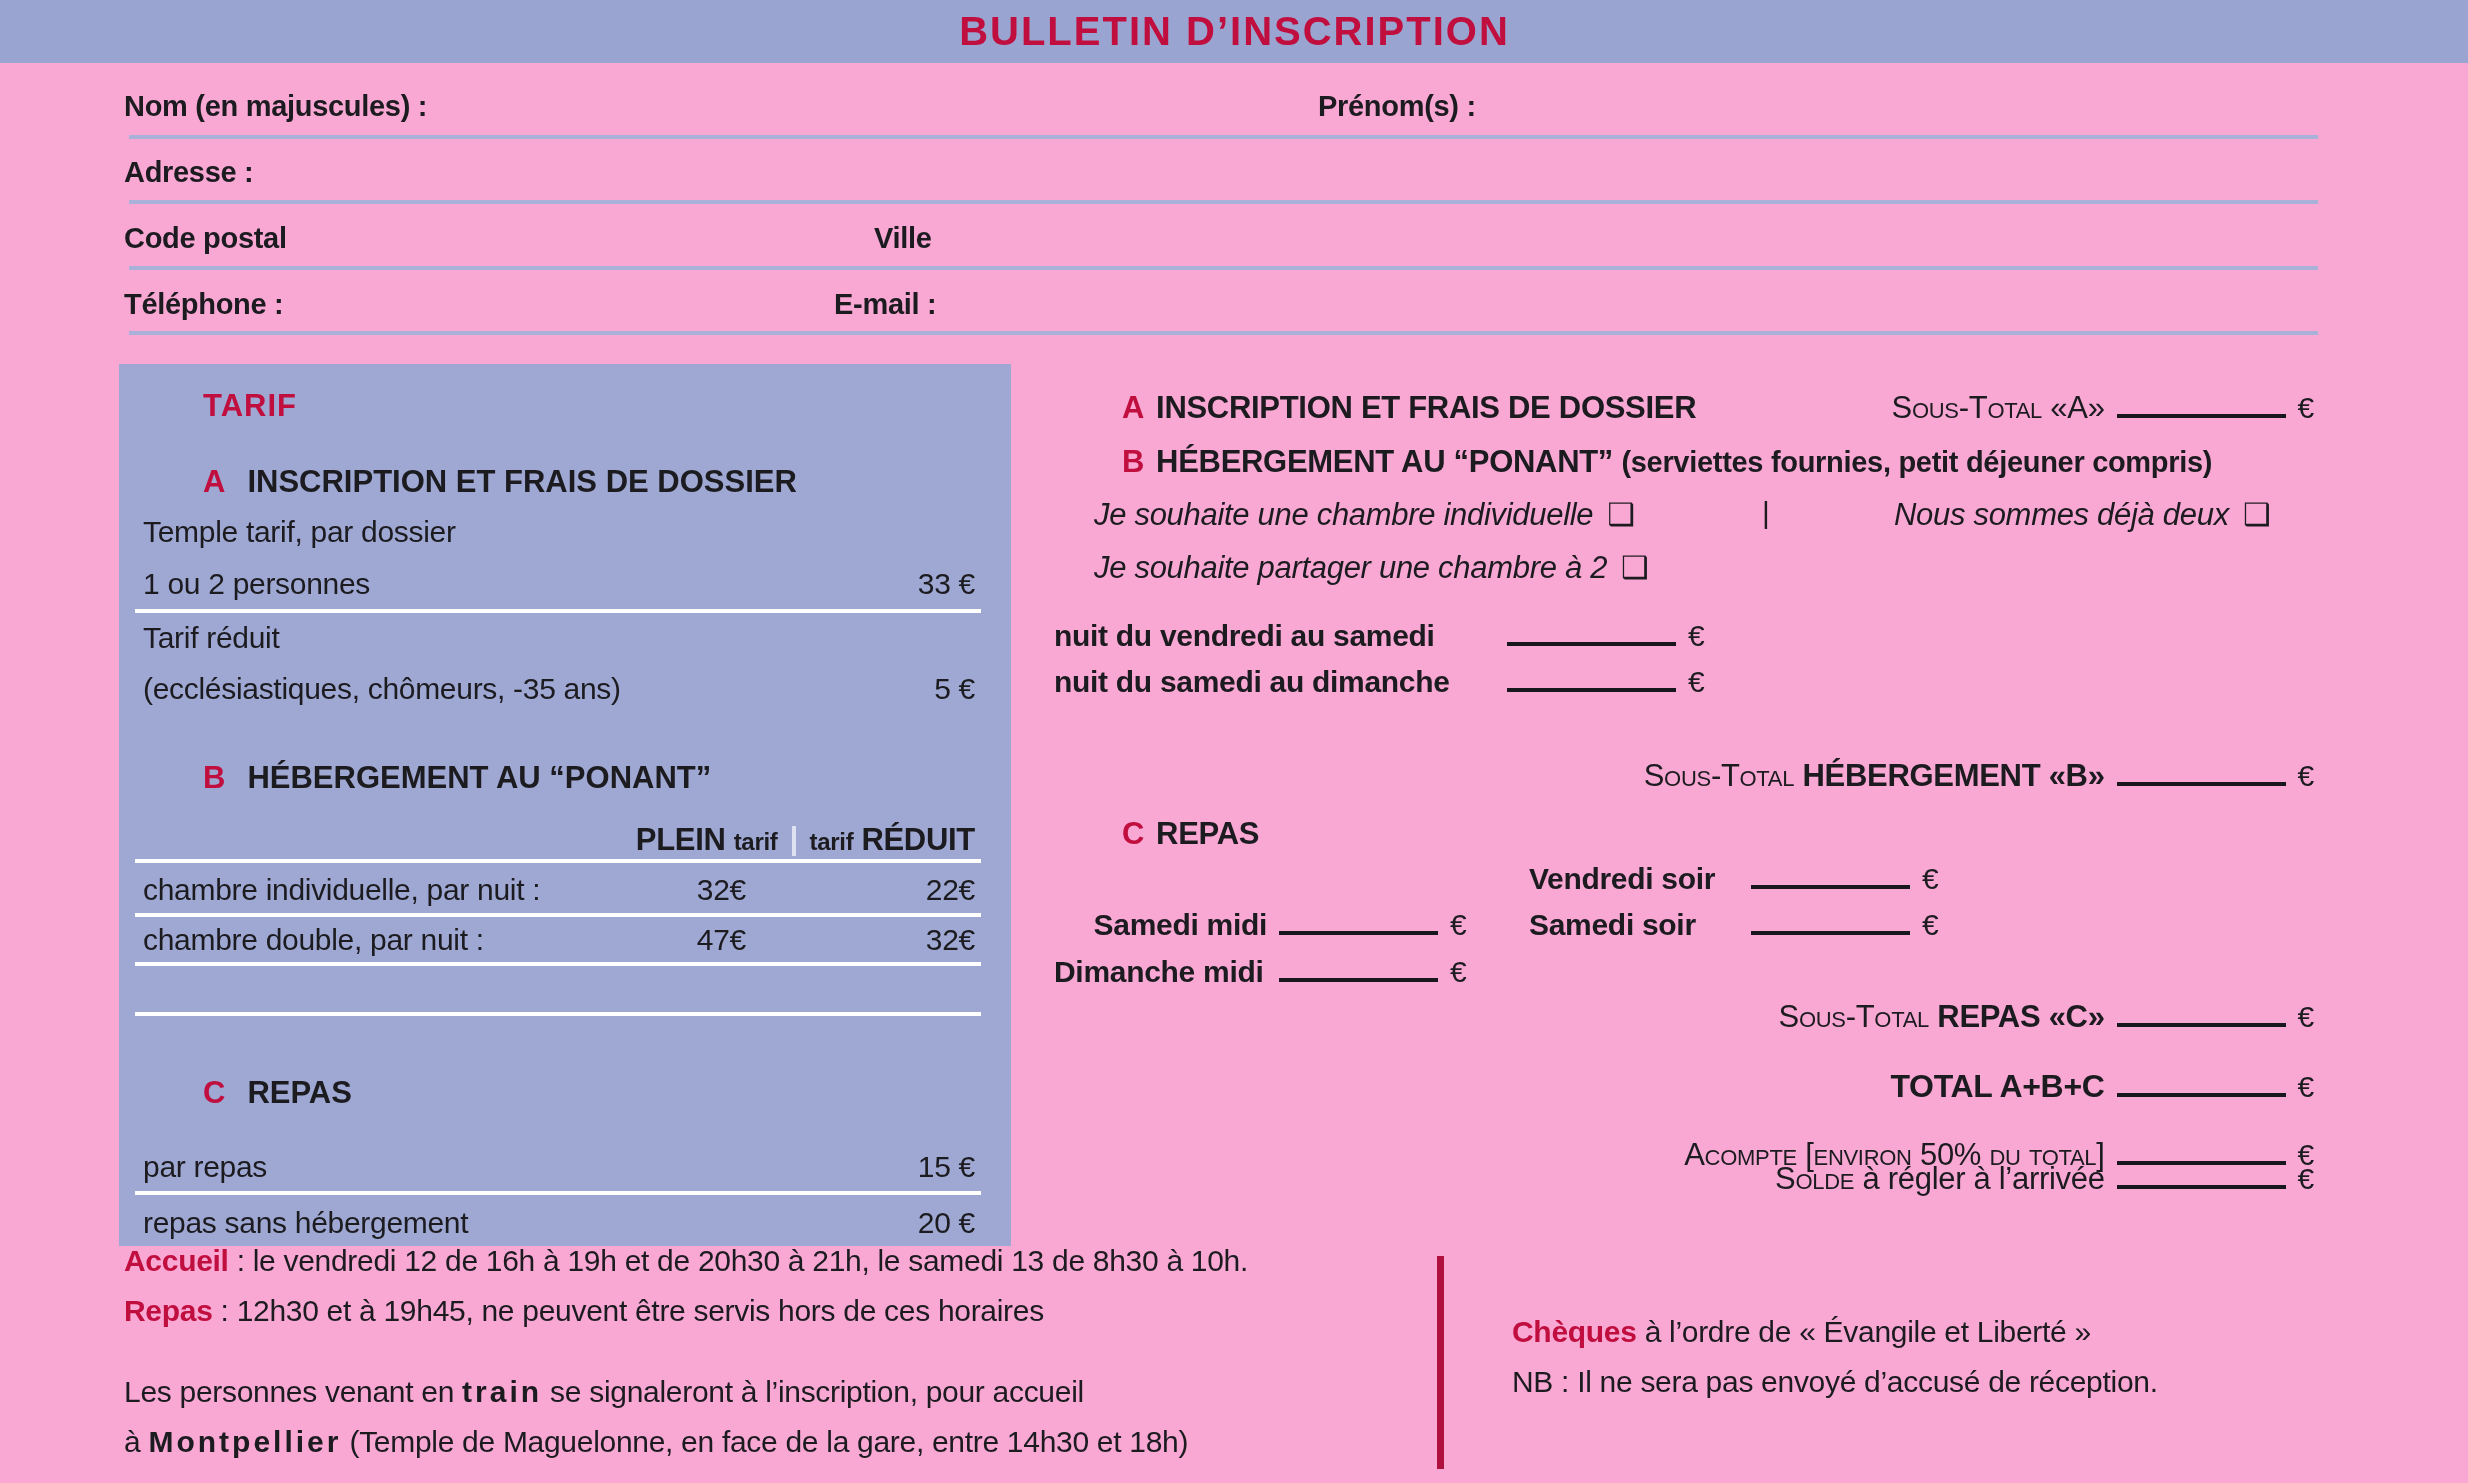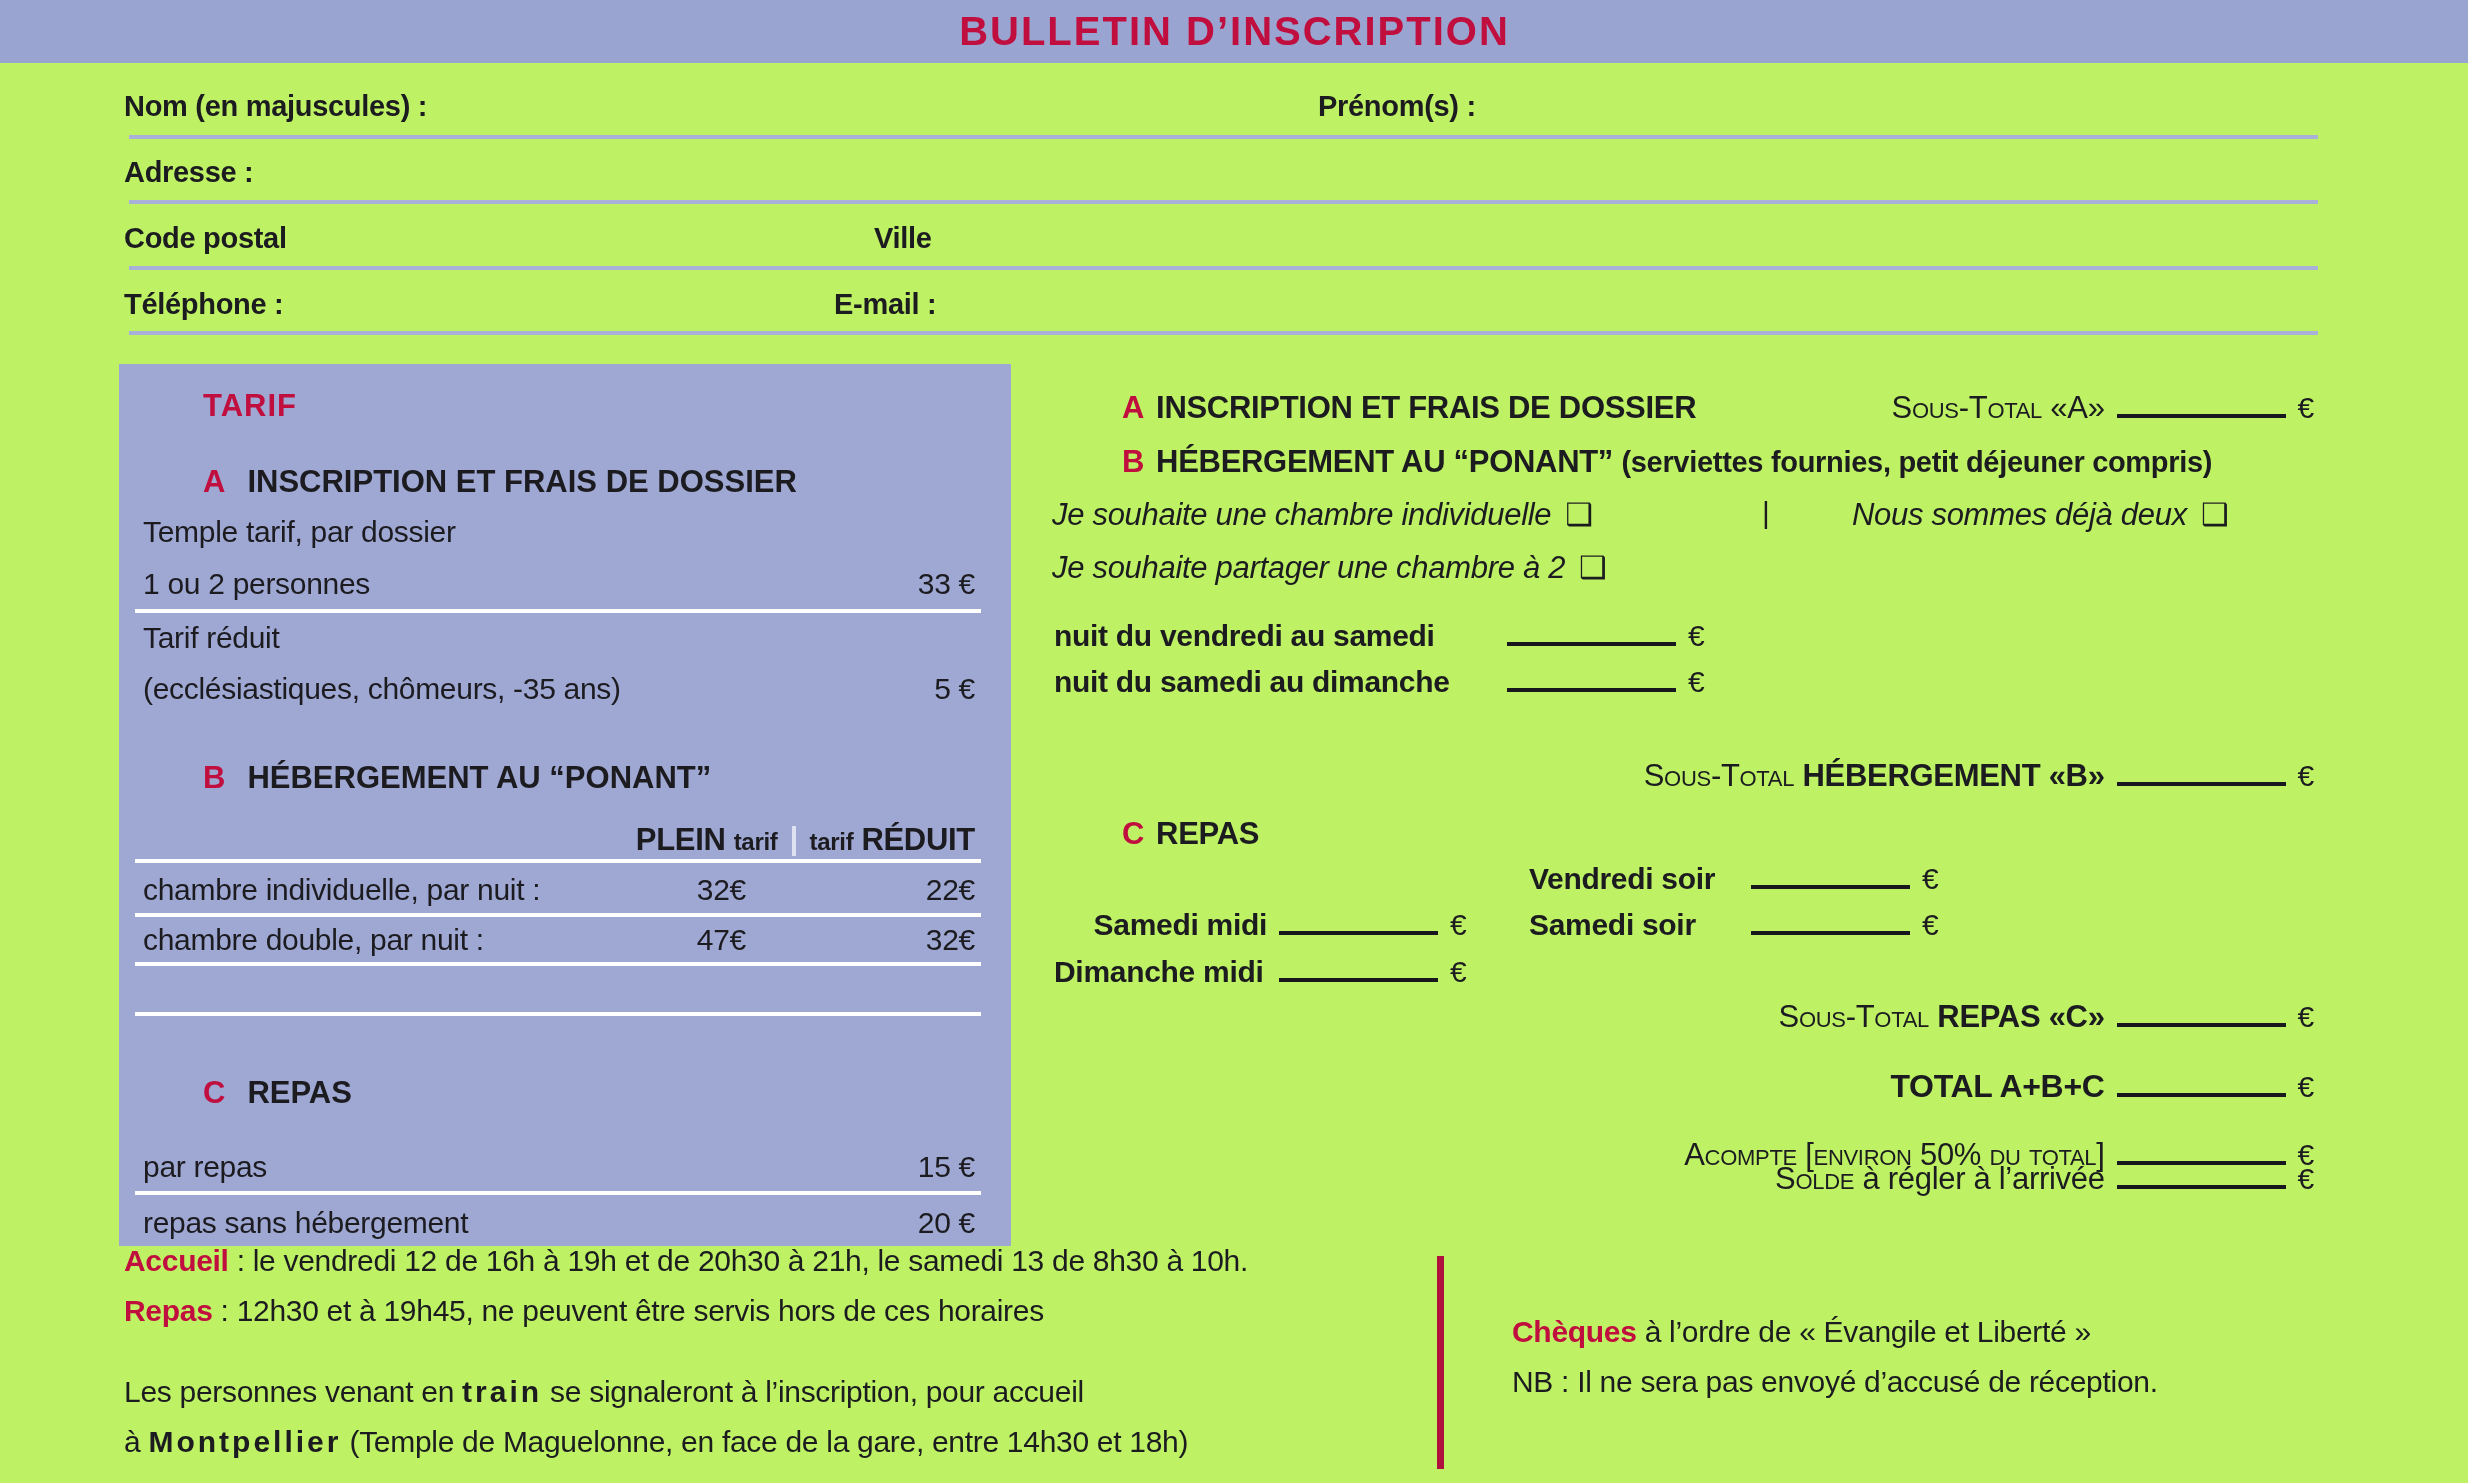--- a/index.html
+++ b/index.html
@@ -1,19 +1,19 @@
 <!DOCTYPE html>
 <html><head>
 <meta charset="utf-8">
 <style>
   html,body{margin:0;padding:0;background:#ffffff;}
   .page{
     position:relative;width:2469px;height:1484px;overflow:hidden;
     font-family:"Liberation Sans",sans-serif;color:#1b1b20;
-    font-size:30px;letter-spacing:-0.3px;background:#bef264;text-decoration:underline;
+    font-size:30px;letter-spacing:-0.3px;background:#f9a8d4;text-decoration:underline;
   }
   .abs{position:absolute;white-space:nowrap;}
   .crimson{color:#c00e3e;}
   .bold{font-weight:700;}
   .sc{font-variant:small-caps;}
   
   .band{position:absolute;left:0;top:0;width:2469px;height:63px;background:#9aa4d0;}
   .band h1{margin:0;text-align:center;font-size:40px;font-weight:700;letter-spacing:2px;color:#c00e3e;line-height:63px;}
   
   .rule{position:absolute;left:129px;width:2189px;height:4px;background:#aab1d9;}
@@ -28,21 +28,21 @@
   .wline{position:absolute;left:16px;right:30px;height:4px;background:#ffffff;}
   .hdr-div{display:inline-block;width:4px;height:30px;background:#dde1f0;margin:0 14px;vertical-align:-6px;}
   .small-cap-word{font-size:24px;font-weight:700;}
   
   .rrow{position:absolute;right:155px;display:flex;align-items:baseline;gap:12px;white-space:nowrap;}
   .lrow{position:absolute;display:flex;align-items:baseline;gap:12px;white-space:nowrap;}
   .blank{display:inline-block;width:169px;border-bottom:4px solid #17171d;}
   .blank.w160{width:159px;}
   .sec-letter{font-weight:700;font-size:31px;color:#c00e3e;}
   .sec-title{font-weight:700;font-size:31px;}
-  .italic{font-style:italic;font-size:31px;}
+  .italic{font-style:italic;font-size:31px;margin-left:42px;}
   .cbx{font-size:31px;font-style:normal;margin-left:14px;}
   .meal-label{font-weight:700;display:inline-block;}
   .note-label{font-weight:700;color:#c00e3e;}
   .vdiv{position:absolute;left:1437px;top:1256px;width:7px;height:213px;background:#b0103e;}
   .sc-line{font-size:31px;}
 </style>
 </head>
 <body>
 
 <div class="page">

